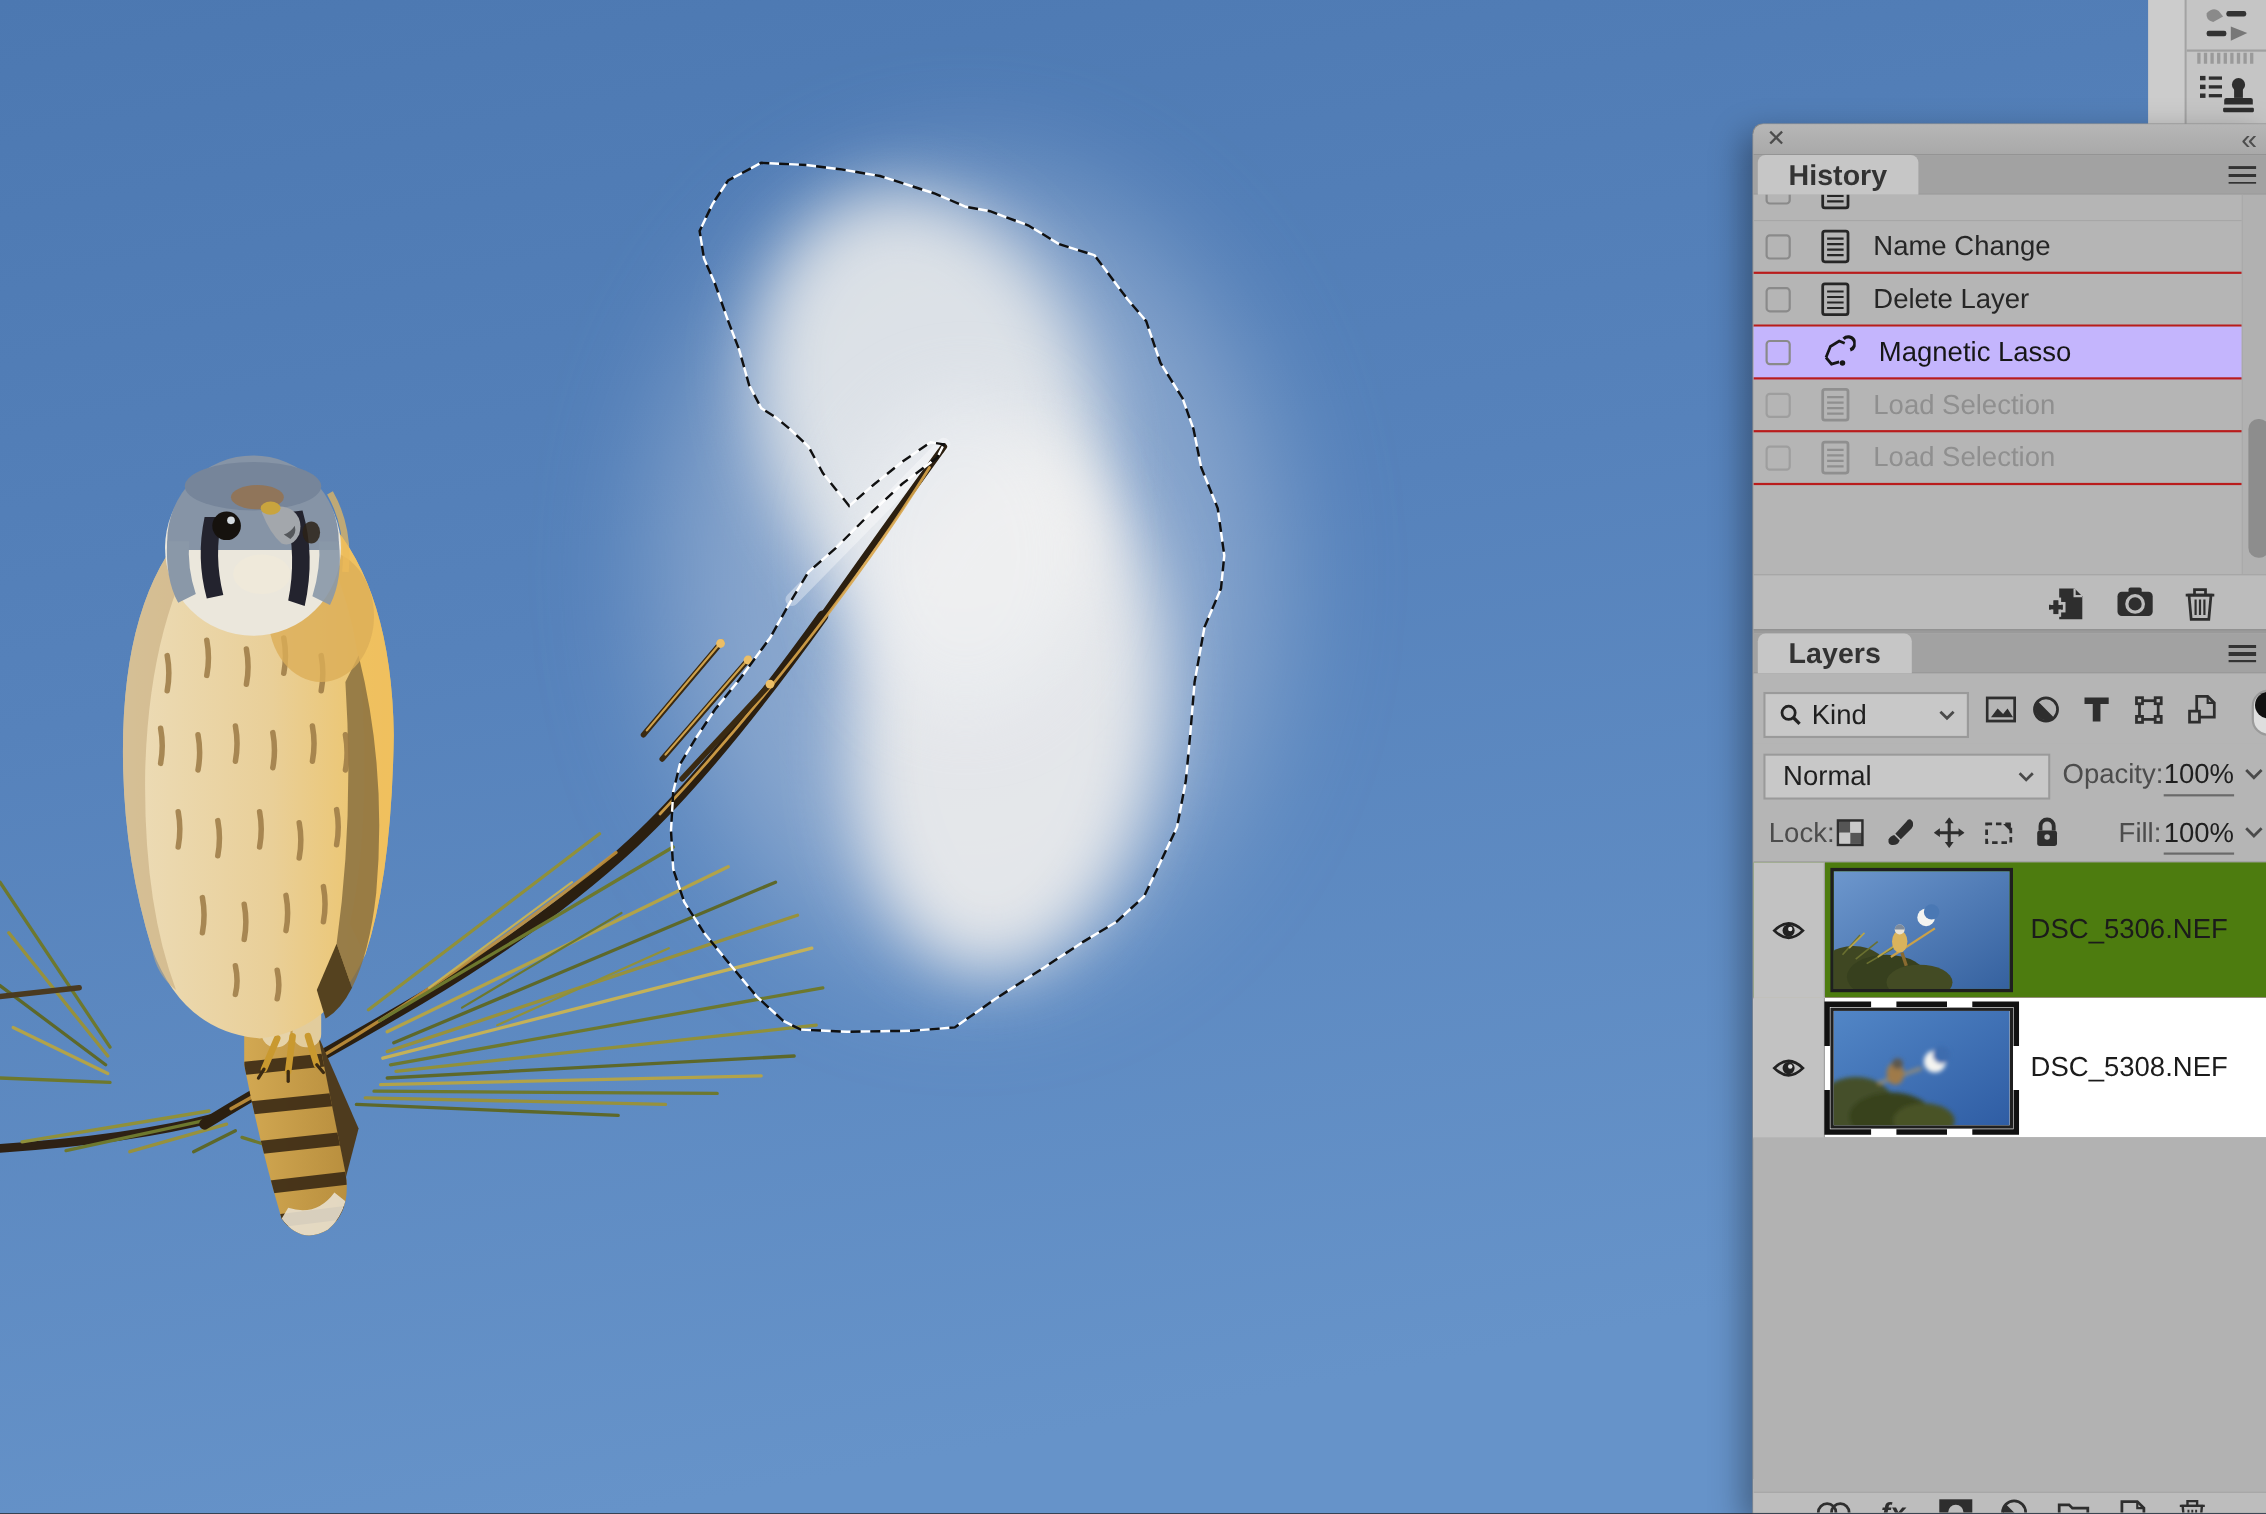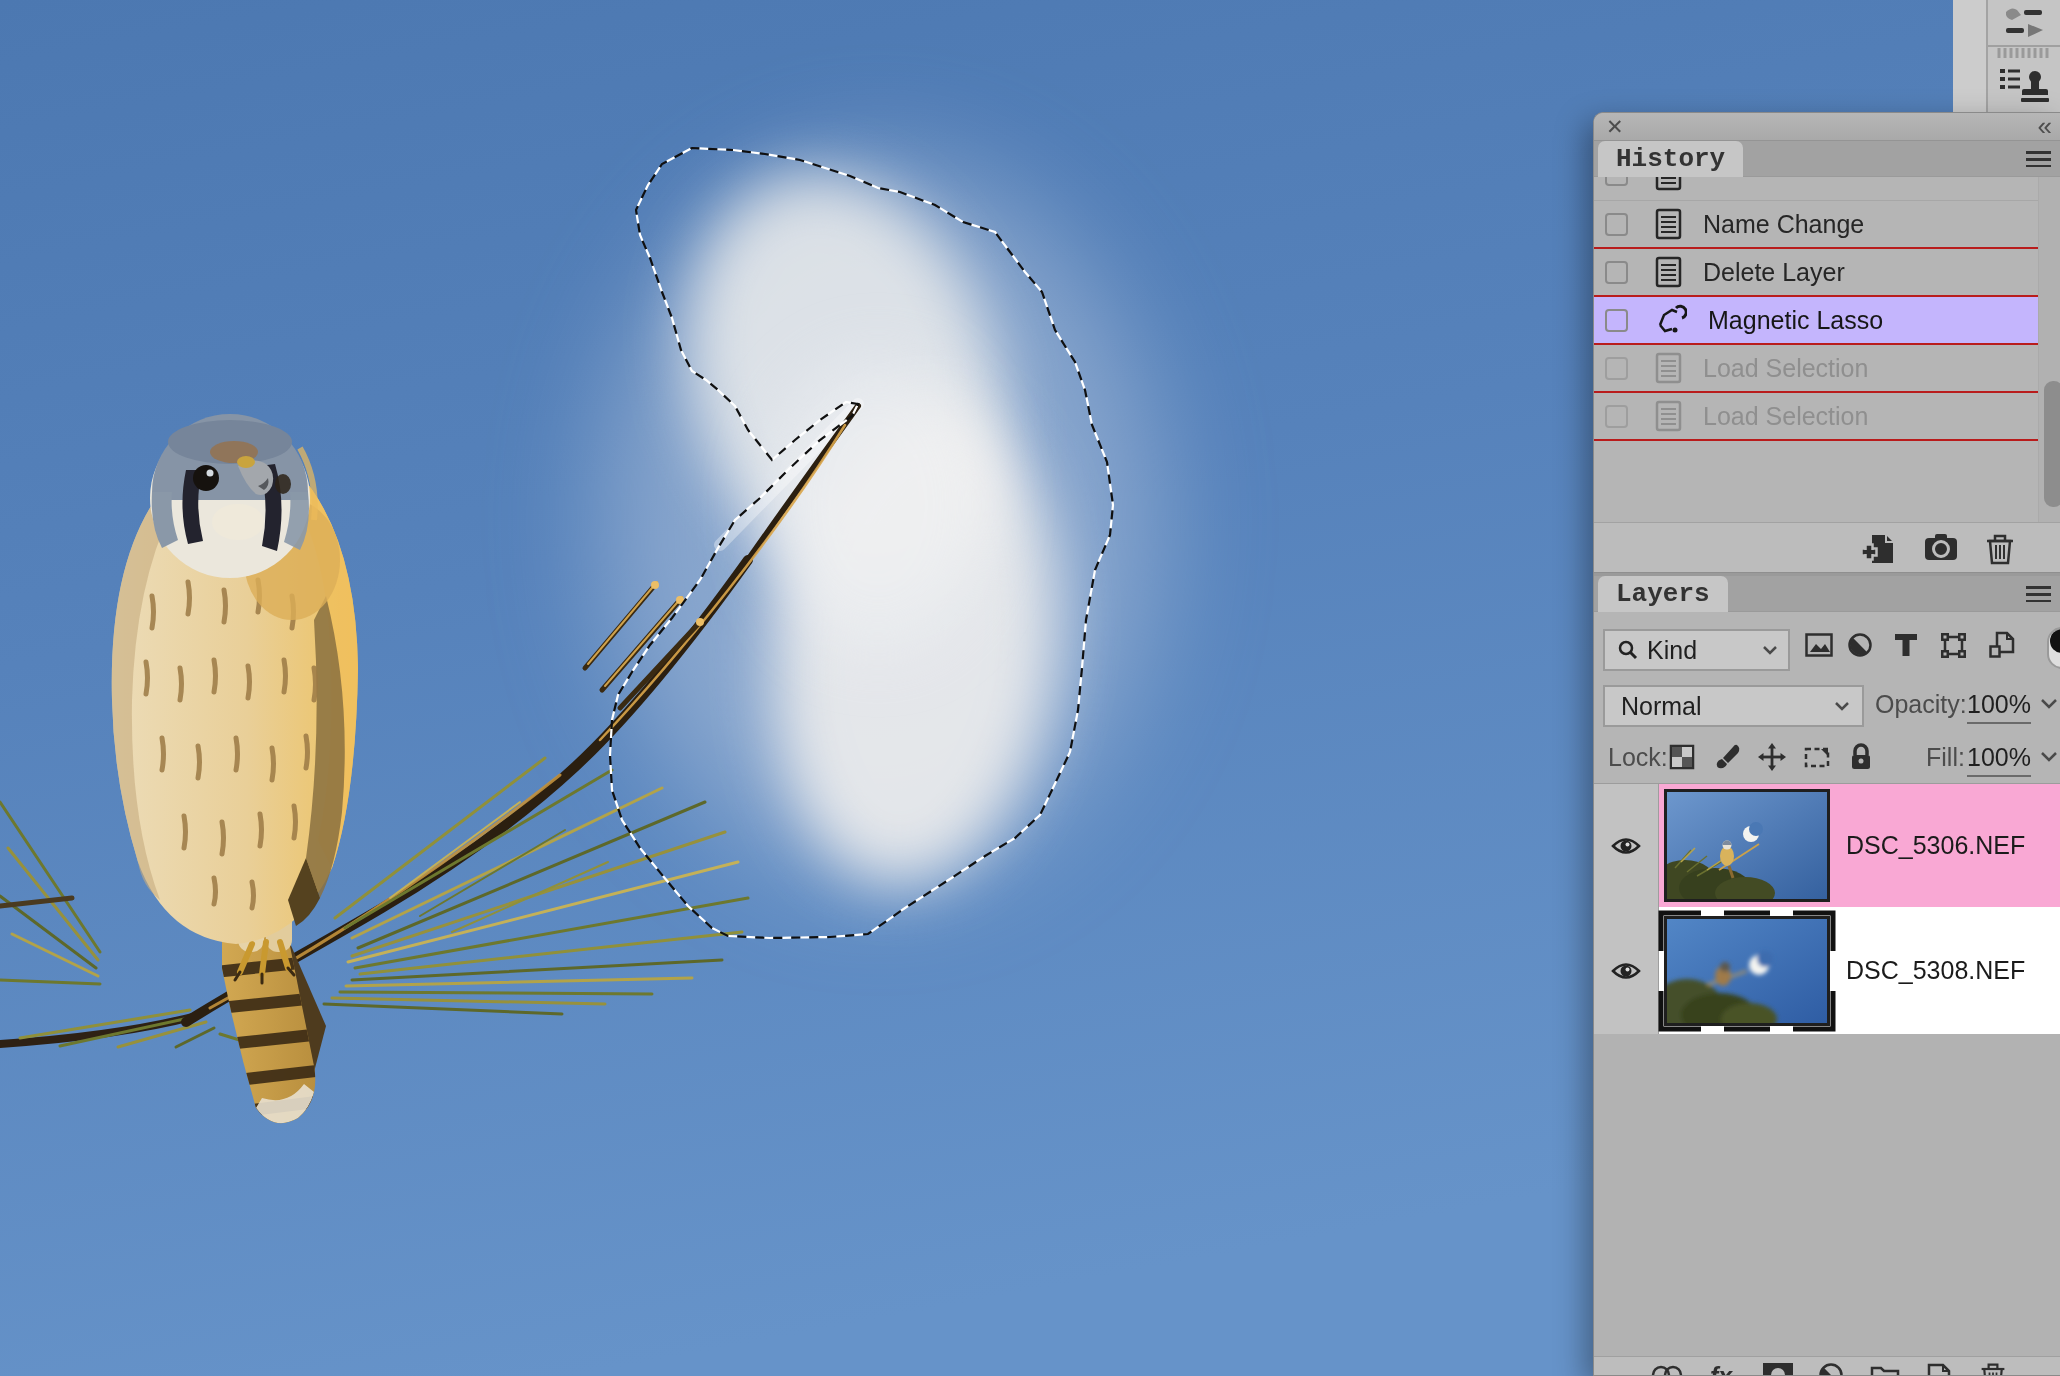--- a/index.html
+++ b/index.html
@@ -16,21 +16,21 @@
   
   #panel{position:absolute;left:1593px;top:112px;width:467px;height:1264px;
          background:#b5b5b5;border:1px solid #8a8a8a;border-right:none;border-radius:10px 0 0 0;
          box-shadow:-8px 10px 30px rgba(0,0,0,.35);overflow:hidden;box-sizing:border-box;}
   .pabs{position:absolute;box-sizing:border-box;}
   .hdrbar{left:0;right:0;top:0;height:28px;background:linear-gradient(#b6b6b6,#a9a9a9);border-bottom:1px solid #949494;}
   .closex{position:absolute;left:12px;top:1px;font-size:21px;color:#4d4d4d;line-height:26px;}
   .collapse{position:absolute;right:10px;top:-1px;font-size:26px;color:#4d4d4d;line-height:28px;letter-spacing:-2px;}
   .tabstrip{left:0;right:0;height:36px;background:#a2a2a2;border-bottom:1px solid #9a9a9a;}
   .tab{position:absolute;left:4px;top:0;height:36px;background:#c6c6c6;border-radius:7px 7px 0 0;
-       display:flex;align-items:center;justify-content:center;font-size:26px;font-weight:700;color:#333;padding:0 18px;font-family:Liberation Mono, monospace;}
+       display:flex;align-items:center;justify-content:center;font-size:26px;font-weight:700;color:#333;padding:0 28px;}
   .burger{position:absolute;right:9px;top:10px;width:25px;height:16px;
           background:repeating-linear-gradient(#333 0 3px,rgba(0,0,0,0) 3px 7px);}
   
   #hlist{left:0;right:22px;top:64px;height:345px;background:#b5b5b5;}
   .gutter{right:0;top:64px;width:22px;height:345px;background:#b1b1b1;border-left:1px solid #aaa;}
   .thumbbar{right:-3px;top:268px;width:19px;height:126px;background:#8d8d8d;border-radius:9px;}
   .hrow{position:relative;height:46px;display:flex;align-items:center;border-bottom:2px solid #b91c1c;color:#262626;}
   .hrow .cb{width:19px;height:19px;border:2px solid #8a8a8a;border-radius:4px;margin-left:11px;flex:none;}
   .hrow .ic{margin-left:27px;flex:none;display:flex;}
   .hrow .lbl{margin-left:21px;font-size:25px;white-space:nowrap;}
@@ -520,21 +520,21 @@
         <rect x="4" y="13" width="18" height="14" rx="2.5" fill="#2e2e2e"></rect>
         <circle cx="13" cy="19" r="2.5" fill="#b5b5b5"></circle>
       </svg>
       <span class="lblgray" style="left:332px;top:12px">Fill:</span>
       <span class="val" style="left:373px;top:12px">100%</span>
       <svg class="chev" style="left:446px;top:20px" width="18" height="12" viewBox="0 0 18 12">
         <polyline points="2,2 9,9 16,2" fill="none" stroke="#4a4a4a" stroke-width="2.5"></polyline>
       </svg>
     </div>
 
-    <div class="lrow" style="top:671px;height:123px;background:#f9a8d4;border-bottom:1px solid #a21caf">
+    <div class="lrow" style="top:671px;height:123px;background:#4d7c0f;border-bottom:1px solid #a21caf">
       <div class="eyecol">
         <svg width="30" height="22" viewBox="0 0 30 22">
           <path d="M2,11 Q15,-2 28,11 Q15,24 2,11 Z" fill="none" stroke="#222" stroke-width="2.5"></path>
           <circle cx="15" cy="11" r="5.5" fill="#222"></circle>
             <circle cx="16.5" cy="9.5" r="2" fill="#ddd"></circle>
         </svg>
       </div>
       <div class="lthumb" style="width:160px;height:107px">
         <svg width="160" height="107" viewBox="0 0 160 107">
           <defs>

